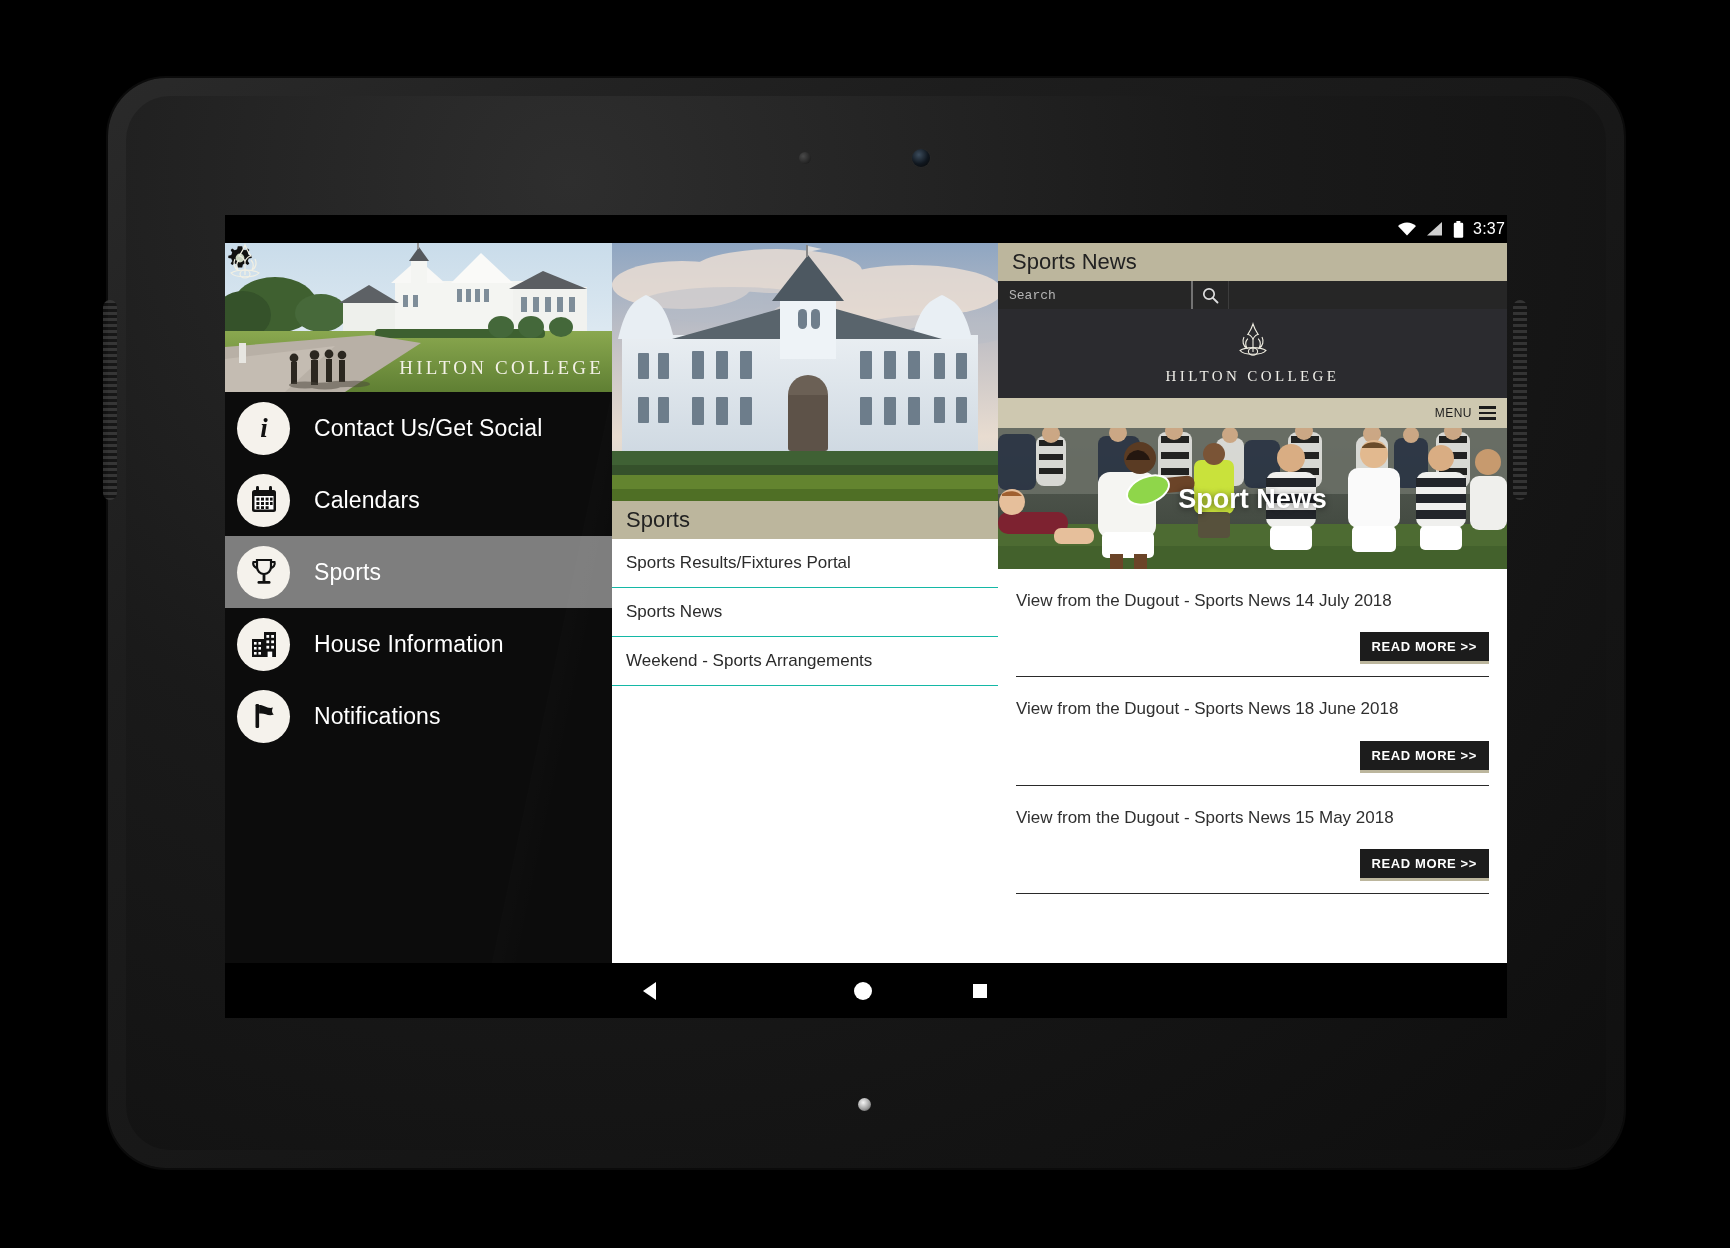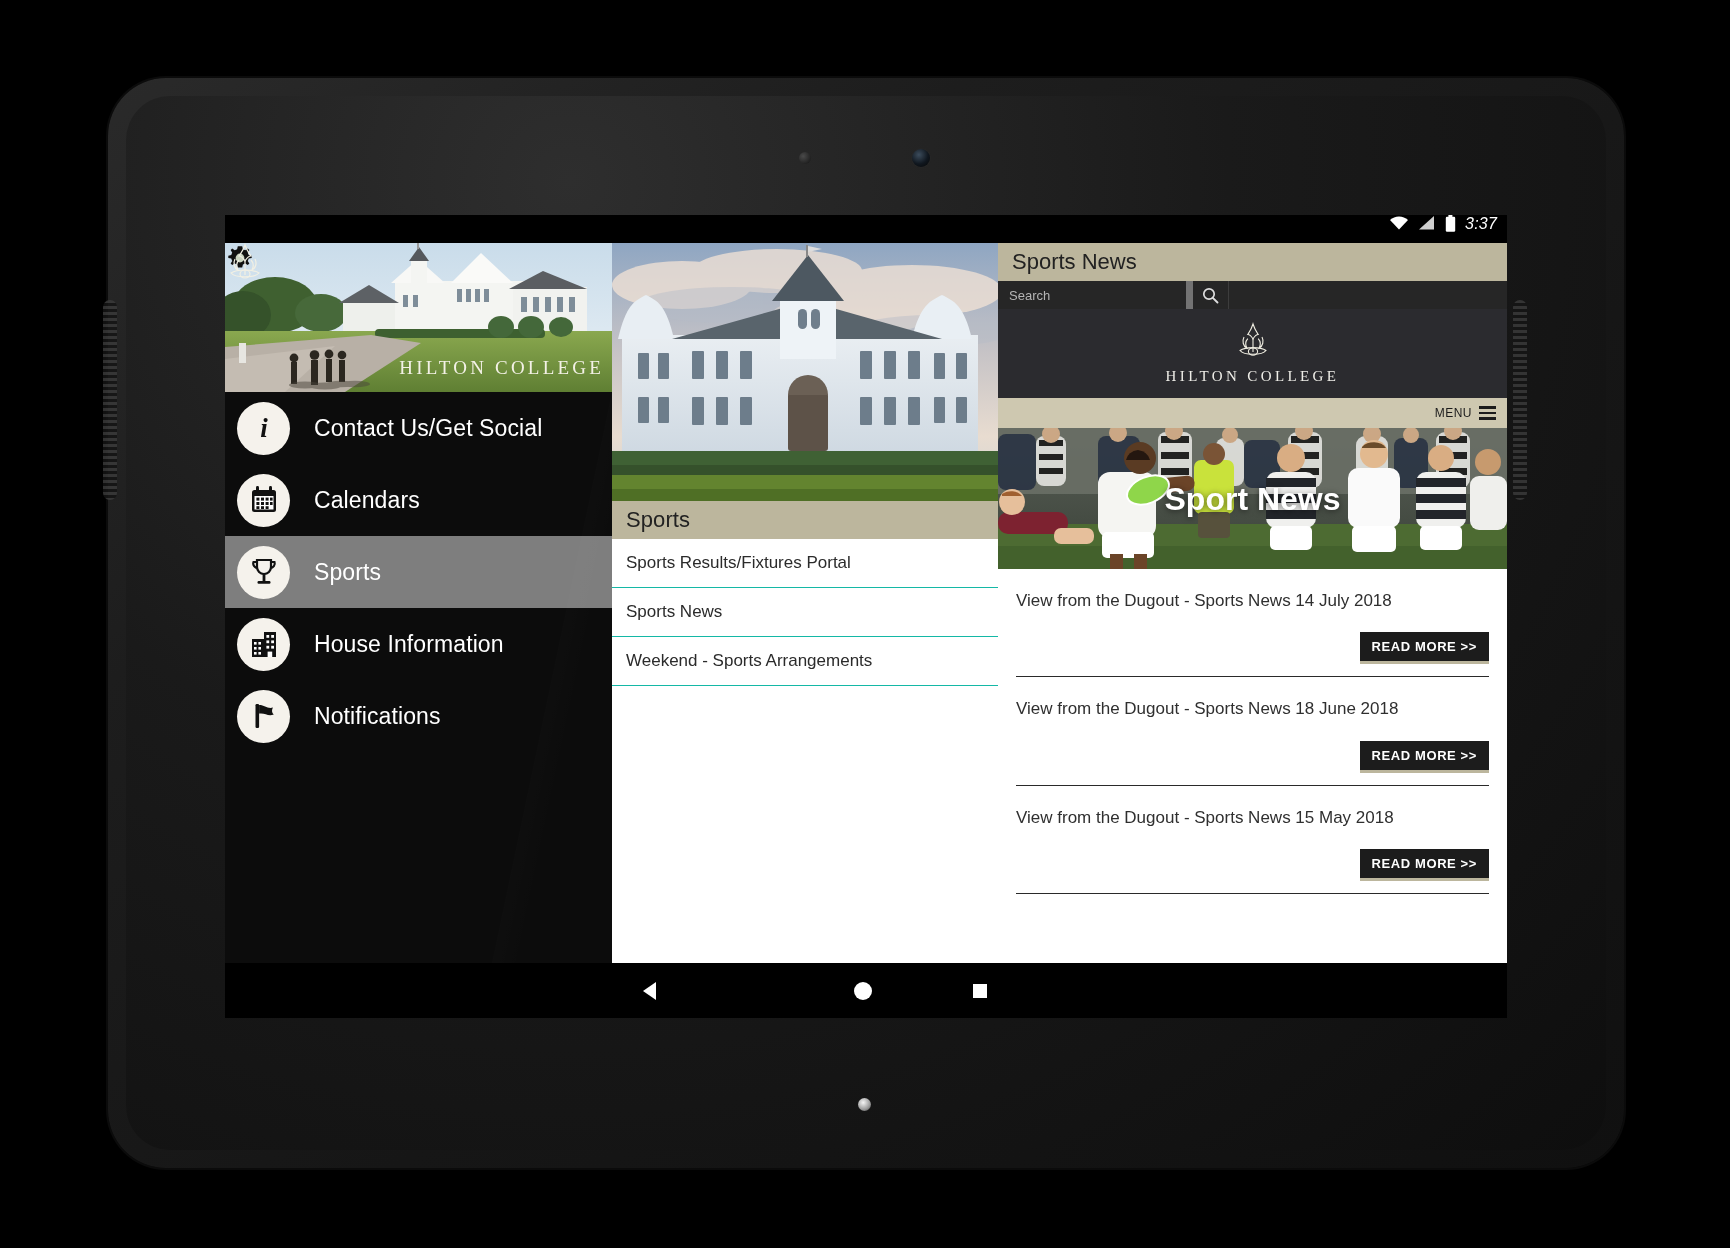--- a/index.html
+++ b/index.html
@@ -63,22 +63,22 @@
     width: 1282px; height: 803px;
     background: #ffffff;
     overflow: hidden;
   }
 
   
   #status-bar {
     position: absolute; left: 0; top: 0;
     width: 100%; height: 28px;
     background: #000;
-    display: flex; align-items: flex-start; justify-content: flex-end;
-    padding-right: 10px; gap: 9px; font-style: italic;
+    display: flex; align-items: center; justify-content: flex-end;
+    padding-right: 2px; gap: 9px;
   }
   #status-time {
     color: #fff; font-size: 16px; letter-spacing: .2px;
   }
   .status-icon { display:block; }
 
   
   #app-body {
     position: absolute; left: 0; top: 28px;
     width: 100%; height: 720px;
@@ -180,22 +180,22 @@
   }
   #right-title-bar .rt-text { font-size: 22px; color: #222; }
 
   #web-search-row {
     height: 28px; background: #262626;
     display: flex; align-items: stretch;
   }
   #web-search-input {
     width: 195px; background: transparent; border: none; outline: none;
     color: #cfcfcf; font-size: 13px; padding-left: 11px;
-    font-family: Liberation Sans, sans-serif;
-    border-right: 7px solid #737373;
+    font-family: Liberation Mono, monospace;
+    border-right: 2px solid #737373;
   }
   #web-search-input::placeholder { color: #b5b5b5; }
   #web-search-button {
     width: 36px; display:flex; align-items:center; justify-content:center;
     border-right: 1px solid #3d3d3d; cursor: pointer;
   }
 
   #web-logo-band {
     height: 89px; background: #2b2b2f;
     display: flex; flex-direction: column;
@@ -218,21 +218,21 @@
   .hamburger span { display:block; width:17px; height:2.6px; background:#1c1c1c; }
 
   #web-banner {
     position: relative; height: 141px; overflow: hidden;
     background: #3b4a3a;
   }
   #web-banner-title {
     position: absolute; left: 0; right: 0; top: 50%;
     transform: translateY(-50%);
     text-align: center;
-    color: #ffffff; font-size: 32px; font-weight: bold;
+    color: #ffffff; font-size: 27px; font-weight: bold;
     text-shadow: 0 1px 6px rgba(0,0,0,.55);
   }
 
   #web-article-list { padding: 0 18px; background: #fff; }
   .article-row { padding-top: 22px; }
   .article-title {
     font-size: 17px; color: #2f2f2f; line-height: 1.2;
   }
   .article-actions {
     display: flex; justify-content: flex-end;

